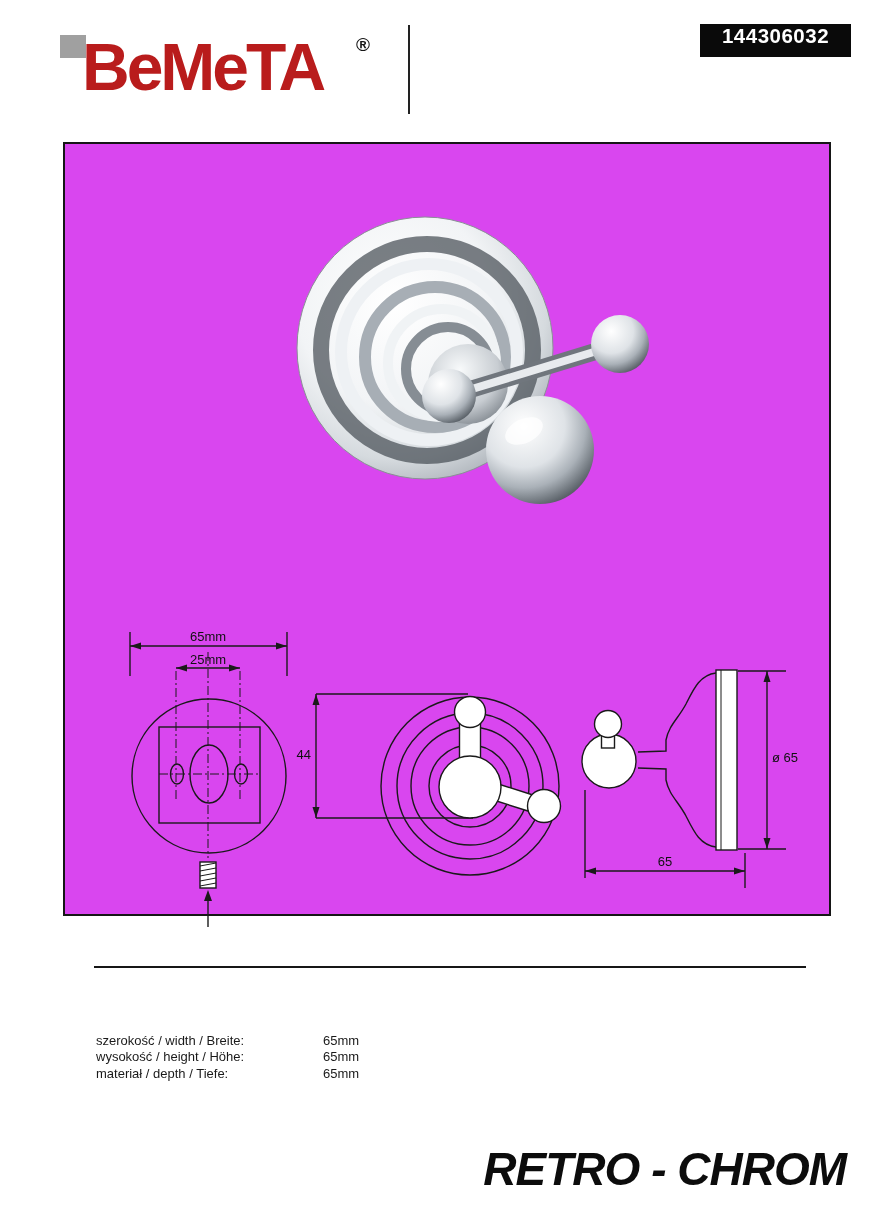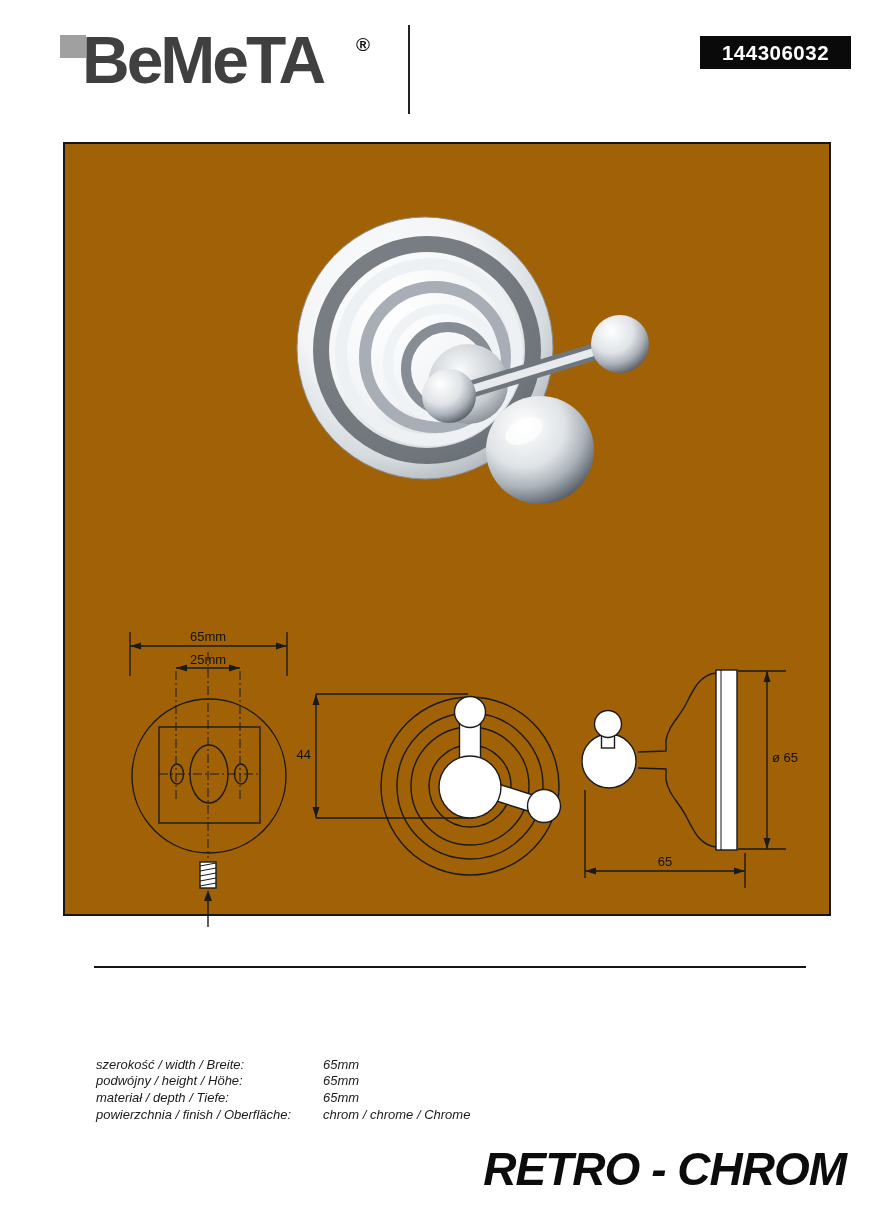--- a/index.html
+++ b/index.html
@@ -1,40 +1,40 @@
 <!DOCTYPE html>
 <html><head>
 <meta charset="utf-8">
 <style>
   html,body{margin:0;padding:0;background:#fff;}
   .page{position:relative;width:869px;height:1228px;background:#fff;overflow:hidden;
         font-family:"Liberation Sans", sans-serif;color:#111;}
 
   
   .logo-square{position:absolute;left:60px;top:35px;width:26px;height:23px;background:#a0a0a0;}
-  .logo-text{position:absolute;left:82px;top:27px;font-size:66px;font-weight:700;
-             letter-spacing:-3px;color:#404040;line-height:1;}
+  .logo-text{position:absolute;left:82px;top:34px;font-size:66px;font-weight:700;
+             letter-spacing:-3px;color:#b91c1c;line-height:1;}
   .logo-reg{position:absolute;left:356px;top:34px;font-size:19px;font-weight:700;color:#151515;}
   .header-divider{position:absolute;left:408px;top:25px;width:2px;height:89px;background:#222;}
   .titles{position:absolute;left:426px;top:27px;}
   .titles div{font-size:17.5px;font-weight:700;line-height:27.5px;color:#0f0f0f;}
-  .code-badge{position:absolute;left:700px;top:36px;width:151px;height:33px;
-              display:flex;align-items:center;justify-content:center;}
+  .code-badge{position:absolute;left:700px;top:24px;width:151px;height:33px;
+              display:flex;justify-content:center;}
   .code-badge span{font-size:20.5px;font-weight:700;letter-spacing:.5px;}
 
   
   .content-box{position:absolute;left:63px;top:142px;width:768px;height:774px;
-               border:2px solid #161616;box-sizing:border-box;background:#a16207;}
+               border:2px solid #161616;box-sizing:border-box;background:#d946ef;}
   .photo{position:absolute;left:207px;top:41px;}
   .drawings{position:absolute;left:15px;top:474px;}
   .drawings text{font-family:"Liberation Sans", sans-serif;font-size:13px;fill:#111;}
   .params-rule{position:absolute;left:29px;top:822px;width:712px;height:2px;background:#161616;}
   .params-heading{position:absolute;left:31px;top:838px;margin:0;font-size:16.5px;
                   font-weight:700;color:#0f0f0f;}
-  .params-table{position:absolute;left:31px;top:912px;font-style:italic;}
+  .params-table{position:absolute;left:31px;top:888px;}
   .prow{display:flex;height:16.6px;align-items:center;}
   .plabel{width:227px;font-size:13px;color:#1a1a1a;}
   .pvalue{font-size:13px;color:#1a1a1a;}
 
   
   .footer{position:absolute;right:23px;top:1146px;font-size:46px;font-weight:700;
           letter-spacing:-1px;color:#0c0c0c;line-height:1;font-style:italic;}
 </style>
 </head>
 <body>
@@ -178,29 +178,25 @@
       <text x="665" y="866" text-anchor="middle">65</text>
     </svg>
 
     <div class="params-rule"></div>
     <div class="params-table">
       <div class="prow">
         <span class="plabel">szerokość / width / Breite:</span>
         <span class="pvalue">65mm</span>
       </div>
       <div class="prow">
-        <span class="plabel">podwójny / height / Höhe:</span>
+        <span class="plabel">wysokość / height / Höhe:</span>
         <span class="pvalue">65mm</span>
       </div>
       <div class="prow">
         <span class="plabel">materiał / depth / Tiefe:</span>
         <span class="pvalue">65mm</span>
       </div>
-      <div class="prow">
-        <span class="plabel">powierzchnia / finish / Oberfläche:</span>
-        <span class="pvalue">chrom / chrome / Chrome</span>
-      </div>
     </div>
   </div>
 
   <div class="footer">RETRO - CHROM</div>
 
 </div>
 
 </body></html>

